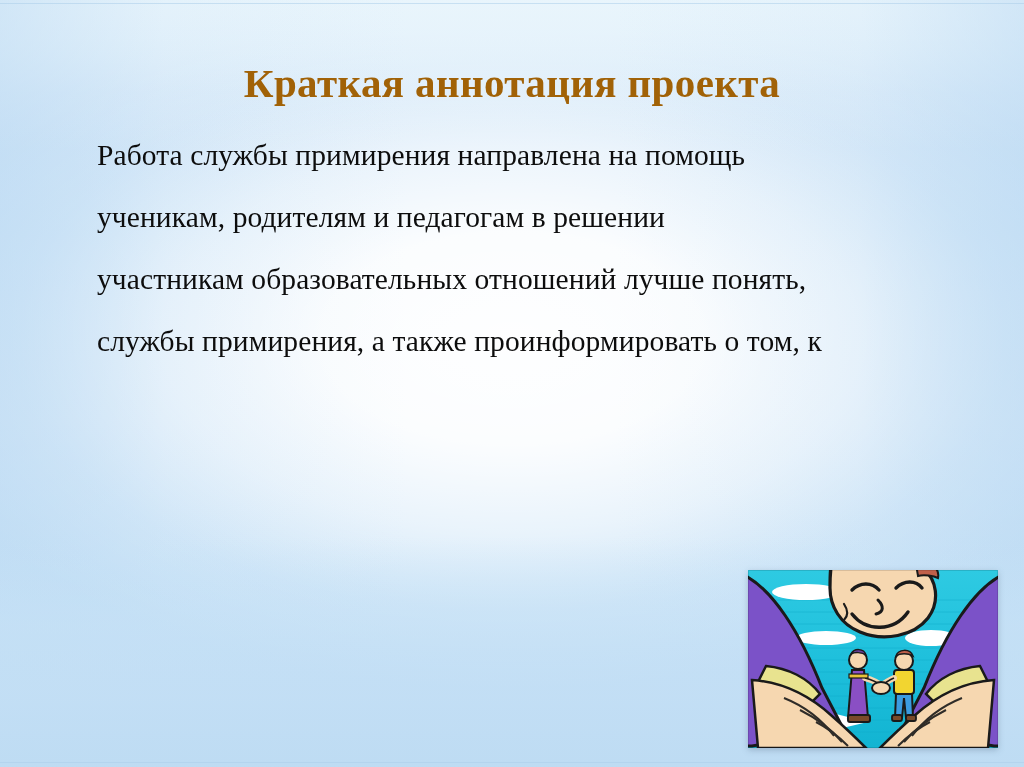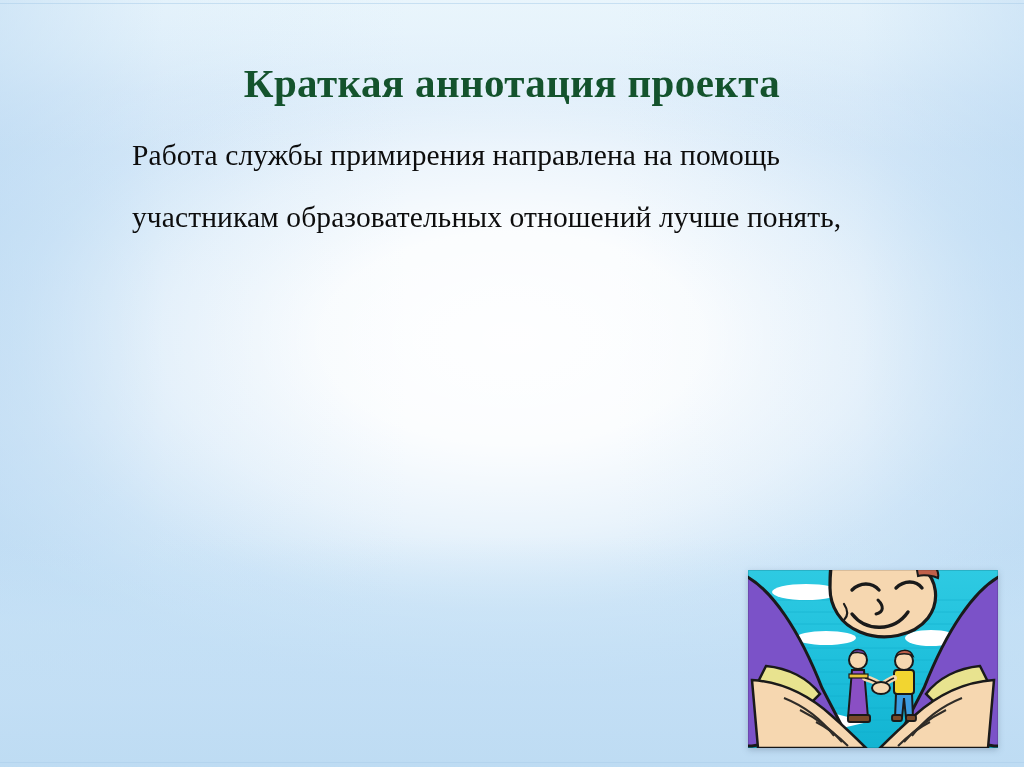--- a/index.html
+++ b/index.html
@@ -80,41 +80,40 @@
     background: rgba(171,206,234,0.55);
   }
 
   
   .title {
     position: absolute;
     left: 0;
     right: 0;
     top: 59px;
     text-align: center;
-    color: #14532d;
+    color: #a16207;
     font-family: "Liberation Serif", "DejaVu Serif", serif;
     font-weight: bold;
     font-size: 41px;
     letter-spacing: 0.4px;
     line-height: 48px;
     white-space: nowrap;
   }
 
   
   .body-text {
     position: absolute;
     left: 97px;
     top: 124px;
     width: 880px;
     color: #0d0d0d;
     font-family: "Liberation Serif", "DejaVu Serif", serif;
     font-size: 29.5px;
     line-height: 62px;
     letter-spacing: 0.1px;
-    margin-left: 35px;
   }
   .body-text .line {
     display: block;
     white-space: nowrap;
   }
 
   
   .illustration {
     position: absolute;
     left: 748px;
@@ -140,21 +139,23 @@
   <div class="bg-topwash"></div>
   <div class="bg-hsoft"></div>
   <div class="bg-bottomband"></div>
   <div class="bg-hairline" style="top:3px"></div>
   <div class="bg-hairline" style="top:762px"></div>
 
   <div class="title">Краткая аннотация проекта</div>
 
   <div class="body-text">
     <span class="line">Работа службы примирения направлена на помощь</span>
+    <span class="line">ученикам, родителям и педагогам в решении</span>
     <span class="line">участникам образовательных отношений лучше понять,</span>
+    <span class="line">службы примирения, а также проинформировать о том, к</span>
   </div>
 
   <div class="illustration">
     <svg viewBox="0 0 250 178" xmlns="http://www.w3.org/2000/svg" aria-hidden="true">
       <defs>
         <linearGradient id="skyg" x1="0" y1="0" x2="0" y2="1">
           <stop offset="0%" stop-color="#2ecae2"></stop>
           <stop offset="50%" stop-color="#1fc0dc"></stop>
           <stop offset="100%" stop-color="#12b4d2"></stop>
         </linearGradient>

